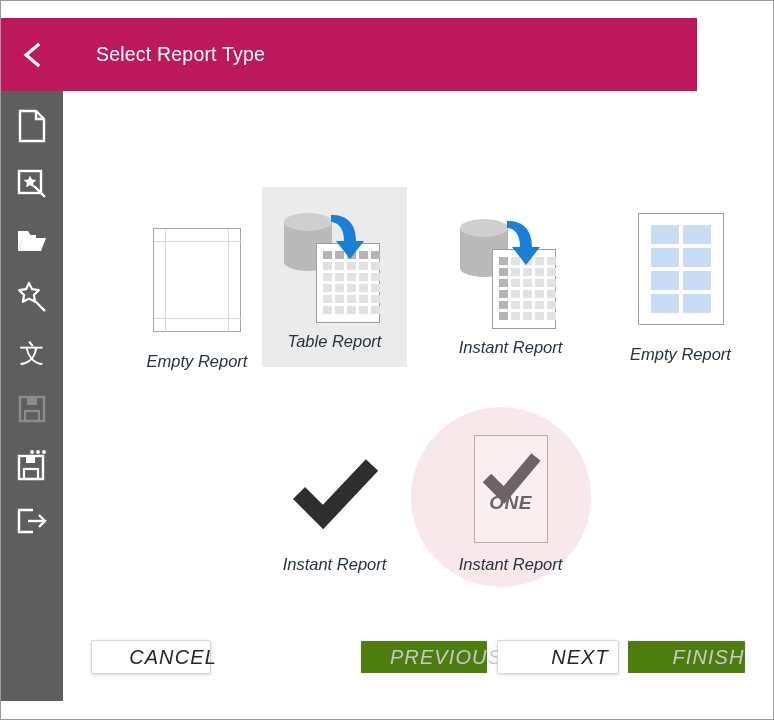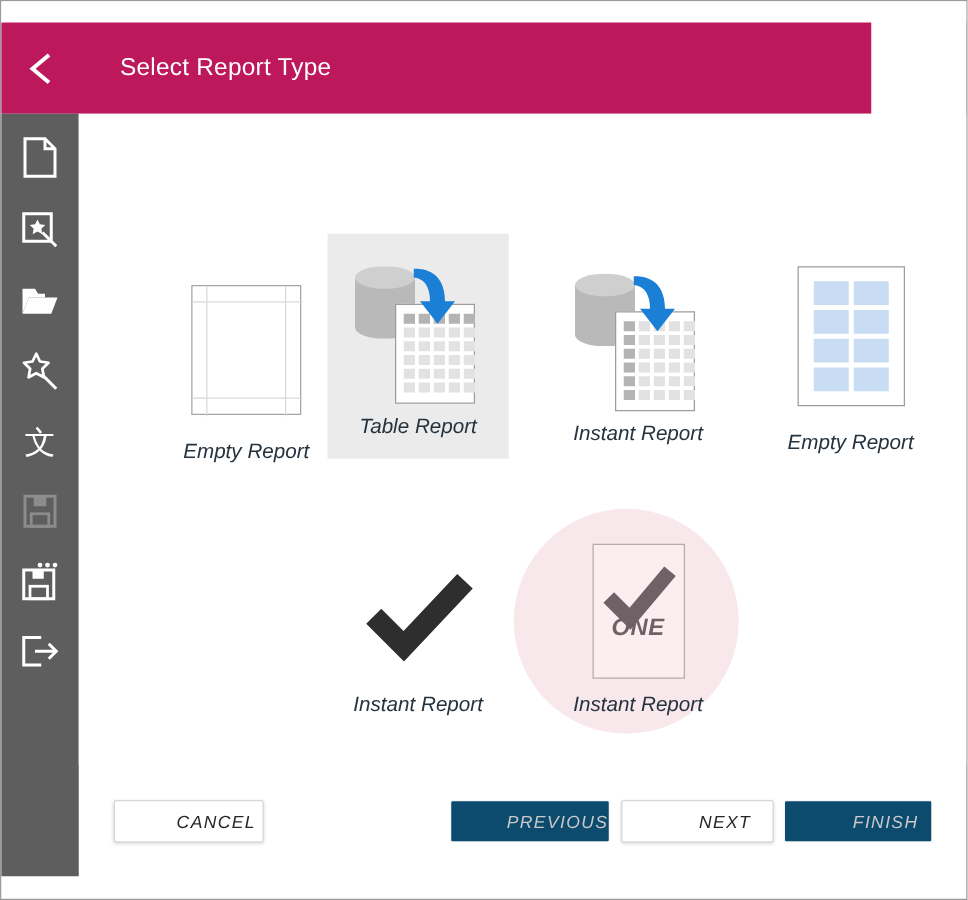--- a/index.html
+++ b/index.html
@@ -190,35 +190,35 @@
     letter-spacing: .5px;
     font-family: "Liberation Sans", sans-serif;
   }
 
   
   .btn {
     position: absolute;
     box-sizing: border-box;
     height: 34px;
     display: flex; align-items: center; justify-content: center;
-    font-size: 14px;
+    font-size: 20px;
     letter-spacing: 1.1px;
     border-radius: 2px;
     cursor: pointer;
     user-select: none;
     padding-left: 44px;
   }
   .btn.enabled {
     background: #ffffff;
     border: 1px solid #d7d7d7;
     color: #262626;
     box-shadow: 0 1px 3px rgba(0,0,0,0.14);
   }
   .btn.disabled {
-    background: #0c4a6e;
+    background: #4d7c0f;
     border: 1px solid #f4f4f4;
     color: #c9c9c9;
     cursor: default;
     box-shadow: none;
   }
 </style>
 </head>
 <body>
 
 <div id="app">

